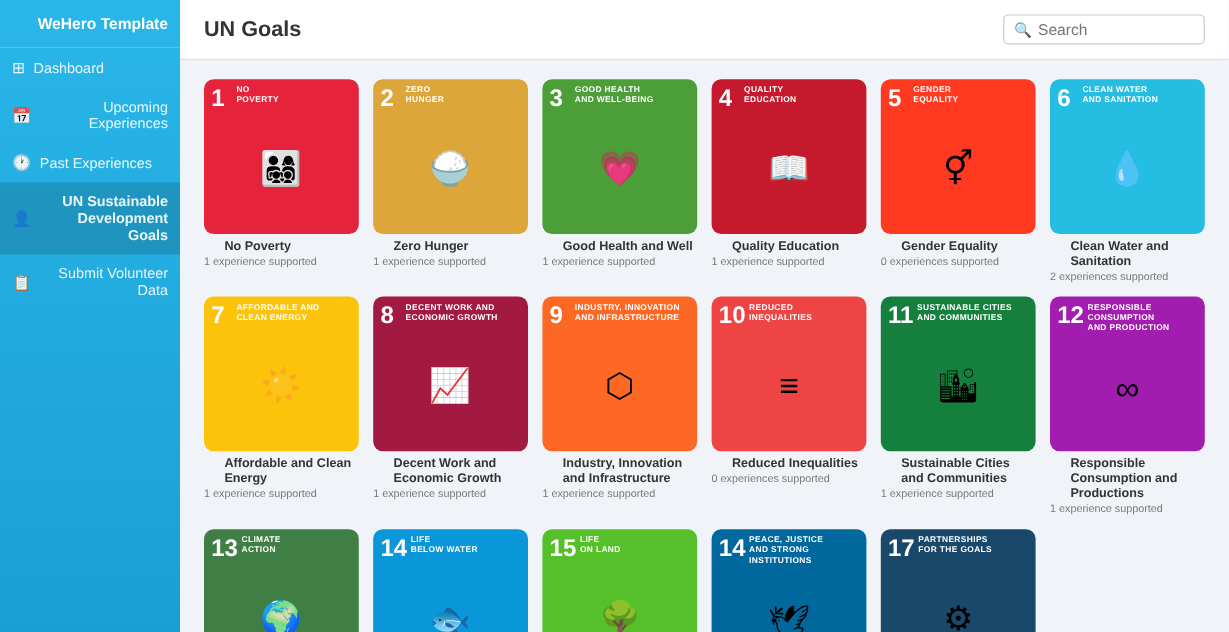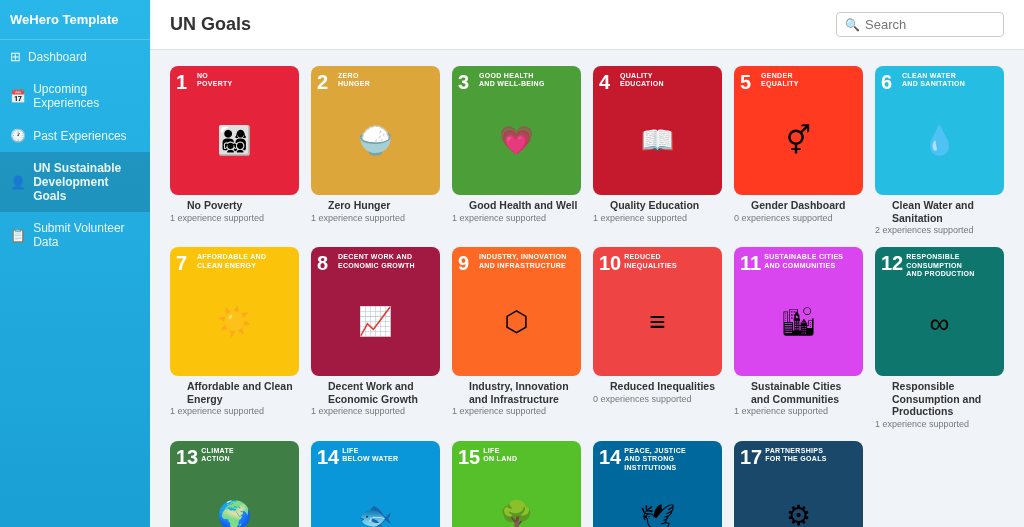--- a/index.html
+++ b/index.html
@@ -7,20 +7,21 @@
 
     
     #sidebar {
       width: 150px;
       min-width: 150px;
       background: linear-gradient(180deg, #29b6e8 0%, #1a9fd4 100%);
       display: flex;
       flex-direction: column;
       padding: 0;
       color: white;
+      text-align: right;
     }
     #sidebar .brand {
       padding: 12px 10px;
       font-weight: bold;
       font-size: 13px;
       color: white;
       border-bottom: 1px solid rgba(255,255,255,0.2);
     }
     .sidebar-item {
       display: flex;
@@ -234,21 +235,21 @@
     </div>
         <div class="goal-item">
       <div class="goal-card" style="background-color:#ff3a21">
         <div class="card-header">
           <div class="goal-number">5</div>
           <div class="goal-title-card">GENDER<br>EQUALITY</div>
         </div>
         <div class="goal-icon-area">⚥</div>
       </div>
       <div class="goal-info">
-        <div class="goal-name">Gender Dashboard</div>
+        <div class="goal-name">Gender Equality</div>
         <div class="goal-exp">0 experiences supported</div>
       </div>
     </div>
         <div class="goal-item">
       <div class="goal-card" style="background-color:#26bde2">
         <div class="card-header">
           <div class="goal-number">6</div>
           <div class="goal-title-card">CLEAN WATER<br>AND SANITATION</div>
         </div>
         <div class="goal-icon-area">💧</div>
@@ -304,34 +305,34 @@
           <div class="goal-title-card">REDUCED<br>INEQUALITIES</div>
         </div>
         <div class="goal-icon-area">≡</div>
       </div>
       <div class="goal-info">
         <div class="goal-name">Reduced Inequalities</div>
         <div class="goal-exp">0 experiences supported</div>
       </div>
     </div>
         <div class="goal-item">
-      <div class="goal-card" style="background-color:#d946ef">
+      <div class="goal-card" style="background-color:#15803d">
         <div class="card-header">
           <div class="goal-number">11</div>
           <div class="goal-title-card">SUSTAINABLE CITIES<br>AND COMMUNITIES</div>
         </div>
         <div class="goal-icon-area">🏙</div>
       </div>
       <div class="goal-info">
         <div class="goal-name">Sustainable Cities and Communities</div>
         <div class="goal-exp">1 experience supported</div>
       </div>
     </div>
         <div class="goal-item">
-      <div class="goal-card" style="background-color:#0f766e">
+      <div class="goal-card" style="background-color:#a21caf">
         <div class="card-header">
           <div class="goal-number">12</div>
           <div class="goal-title-card">RESPONSIBLE<br>CONSUMPTION<br>AND PRODUCTION</div>
         </div>
         <div class="goal-icon-area">∞</div>
       </div>
       <div class="goal-info">
         <div class="goal-name">Responsible Consumption and Productions</div>
         <div class="goal-exp">1 experience supported</div>
       </div>

